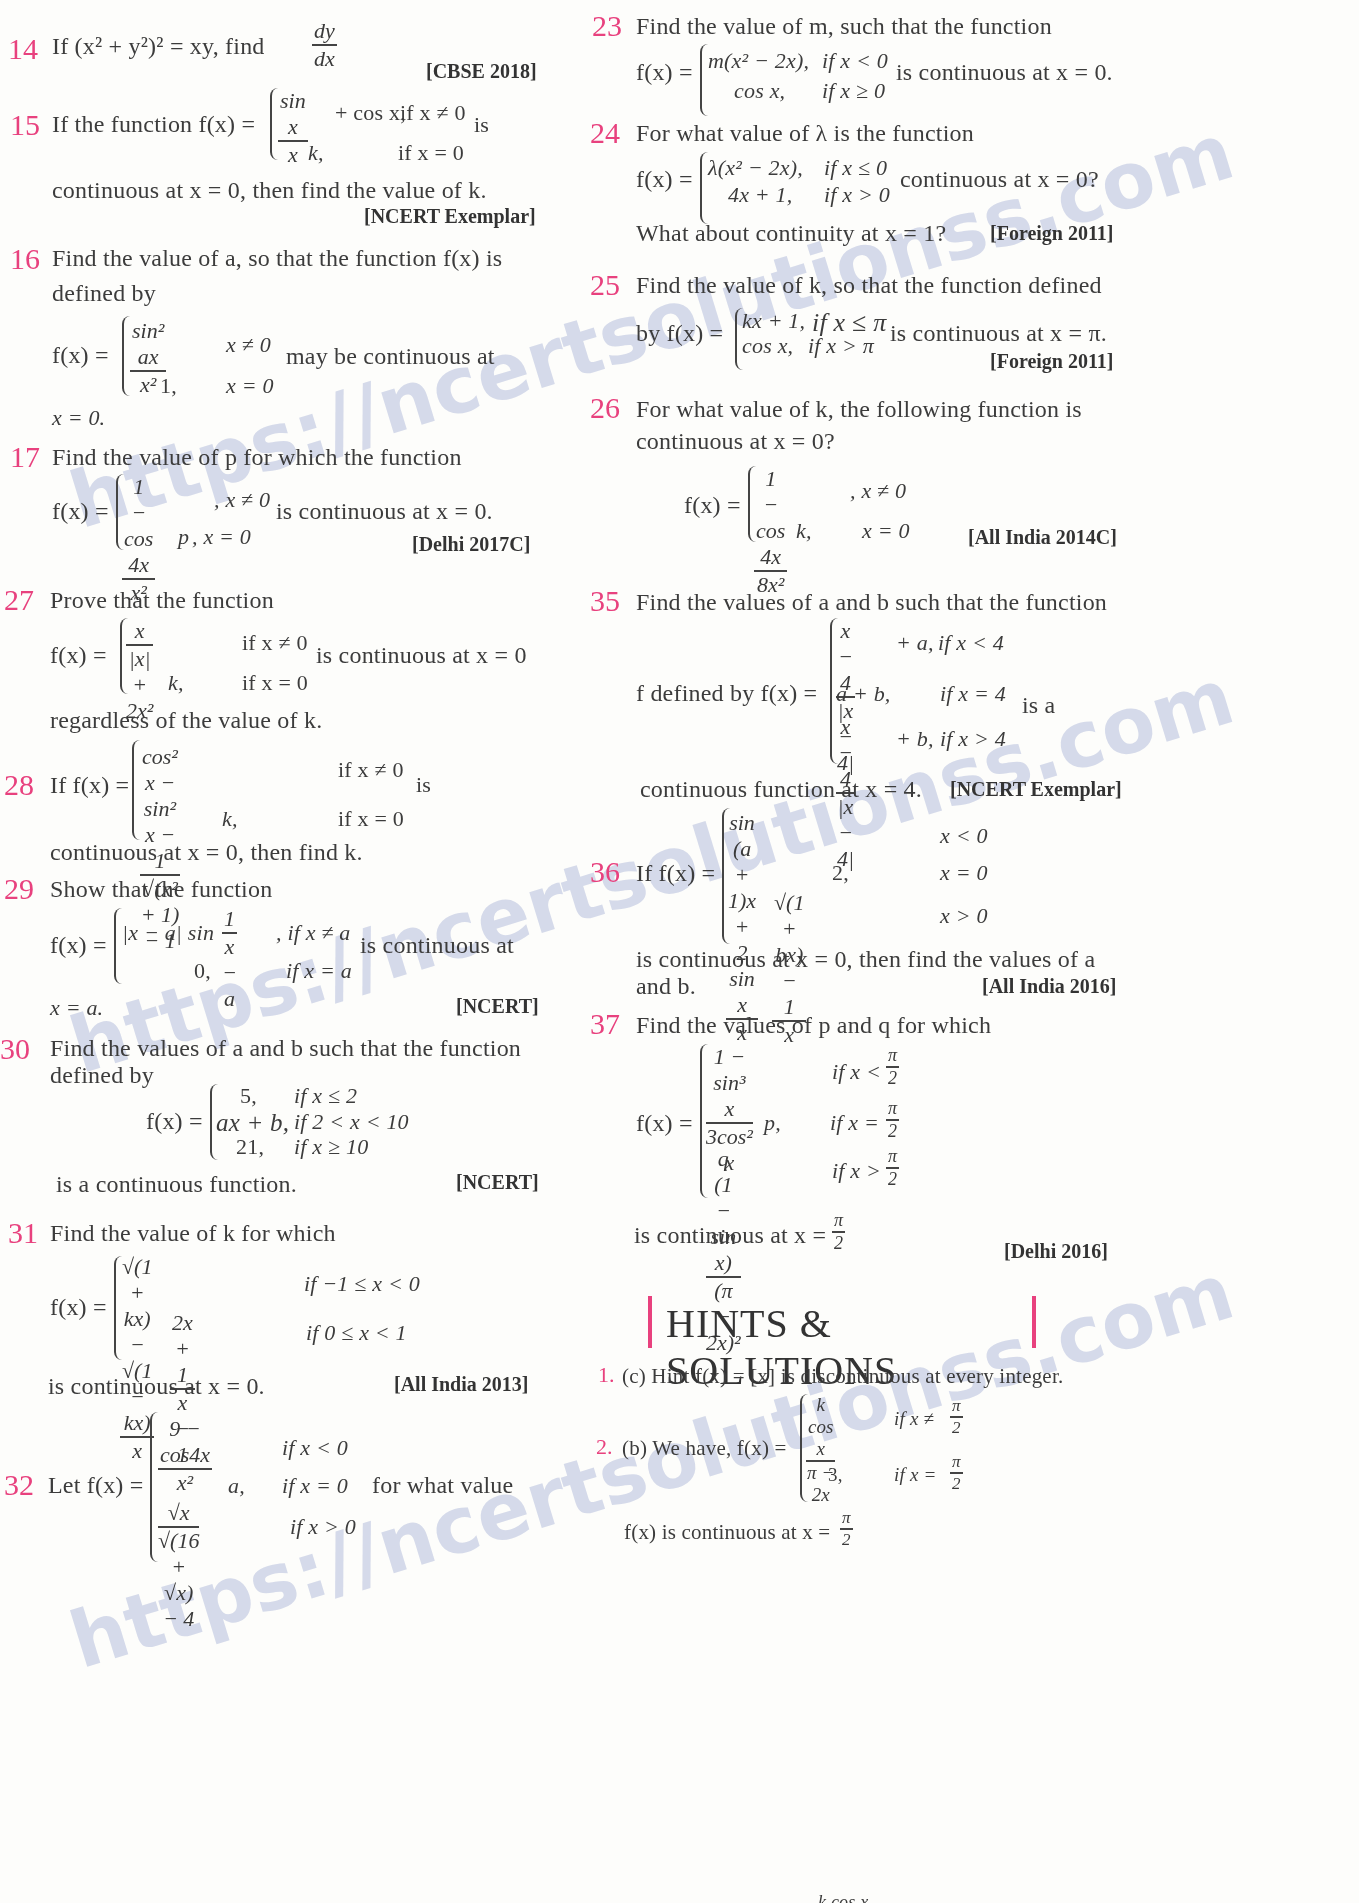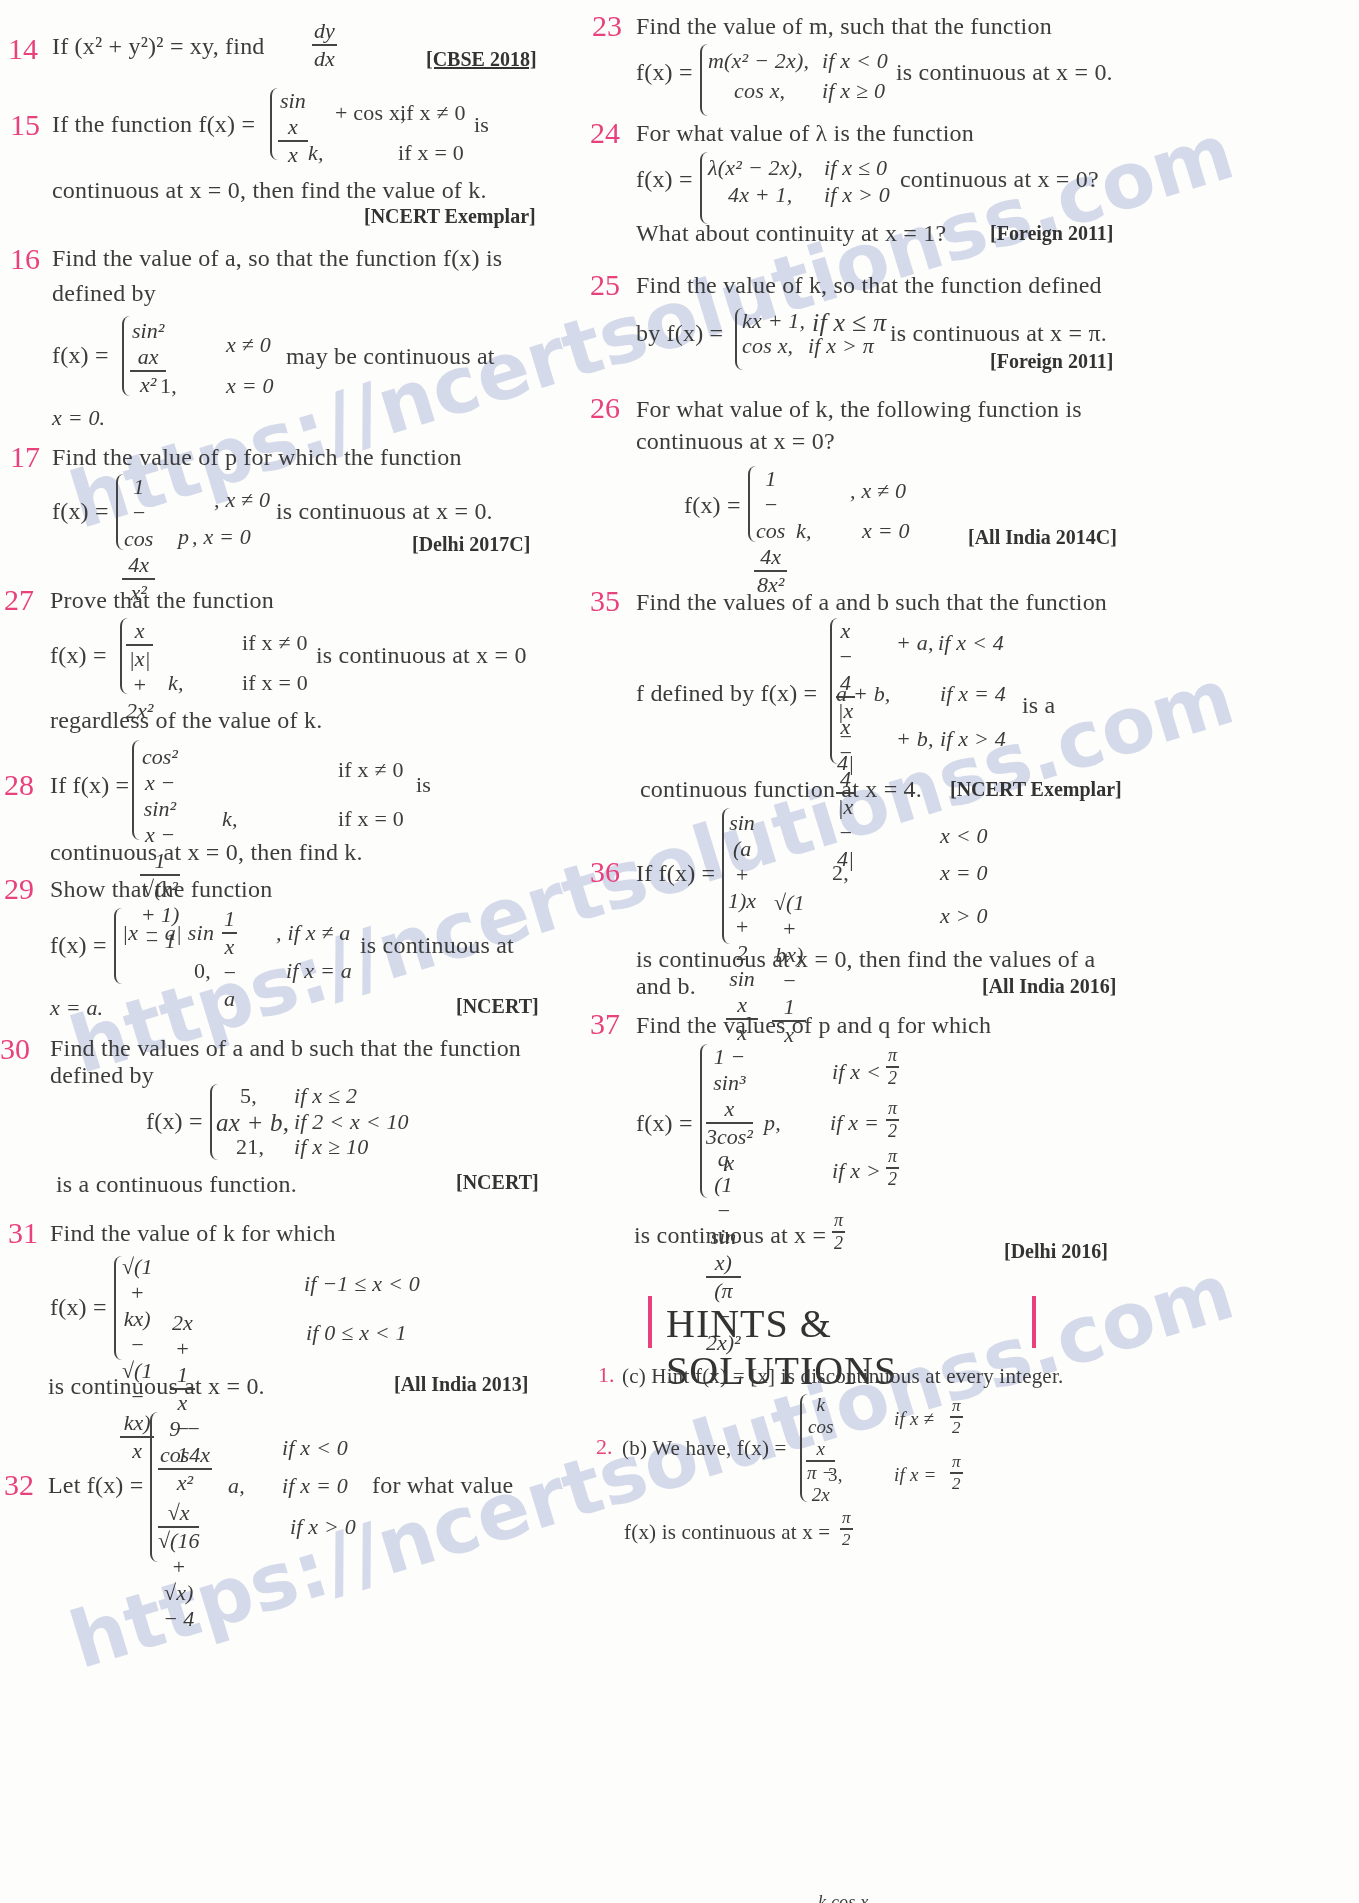--- a/index.html
+++ b/index.html
@@ -25,21 +25,21 @@
 <div class="wm" style="left:60px; top:1005px;">https://ncertsolutionss.com</div>
 <div class="wm" style="left:60px; top:1600px;">https://ncertsolutionss.com</div>
 
 <div class="q">
   <span class="num" style="left:8px; top:32px;">14</span>
   <span class="txt" style="left:52px; top:33px;">If (x² + y²)² = xy, find</span>
   <span class="frac" style="left:312px; top:18px;">
       <span class="n m">dy</span>
       <span class="d m">dx</span>
     </span>
-  <span class="src" style="left:426px; top:48px;text-decoration:underline;">[CBSE 2018]</span>
+  <span class="src" style="left:426px; top:60px;">[CBSE 2018]</span>
 </div>
 
 <div class="q">
   <span class="num" style="left:10px; top:108px;">15</span>
   <span class="txt" style="left:52px; top:111px;">If the function f(x) =</span>
   <span class="brace" style="left:270px; top:88px; height:72px;"></span>
   <span class="frac m" style="left:278px; top:88px;">
       <span class="n">sin x</span>
       <span class="d">x</span>
     </span>

